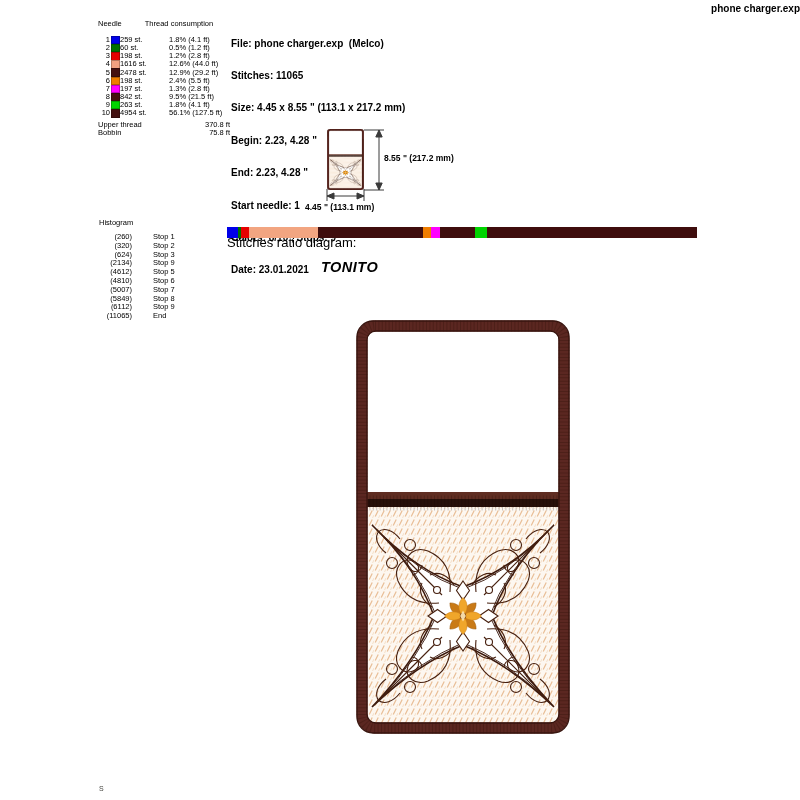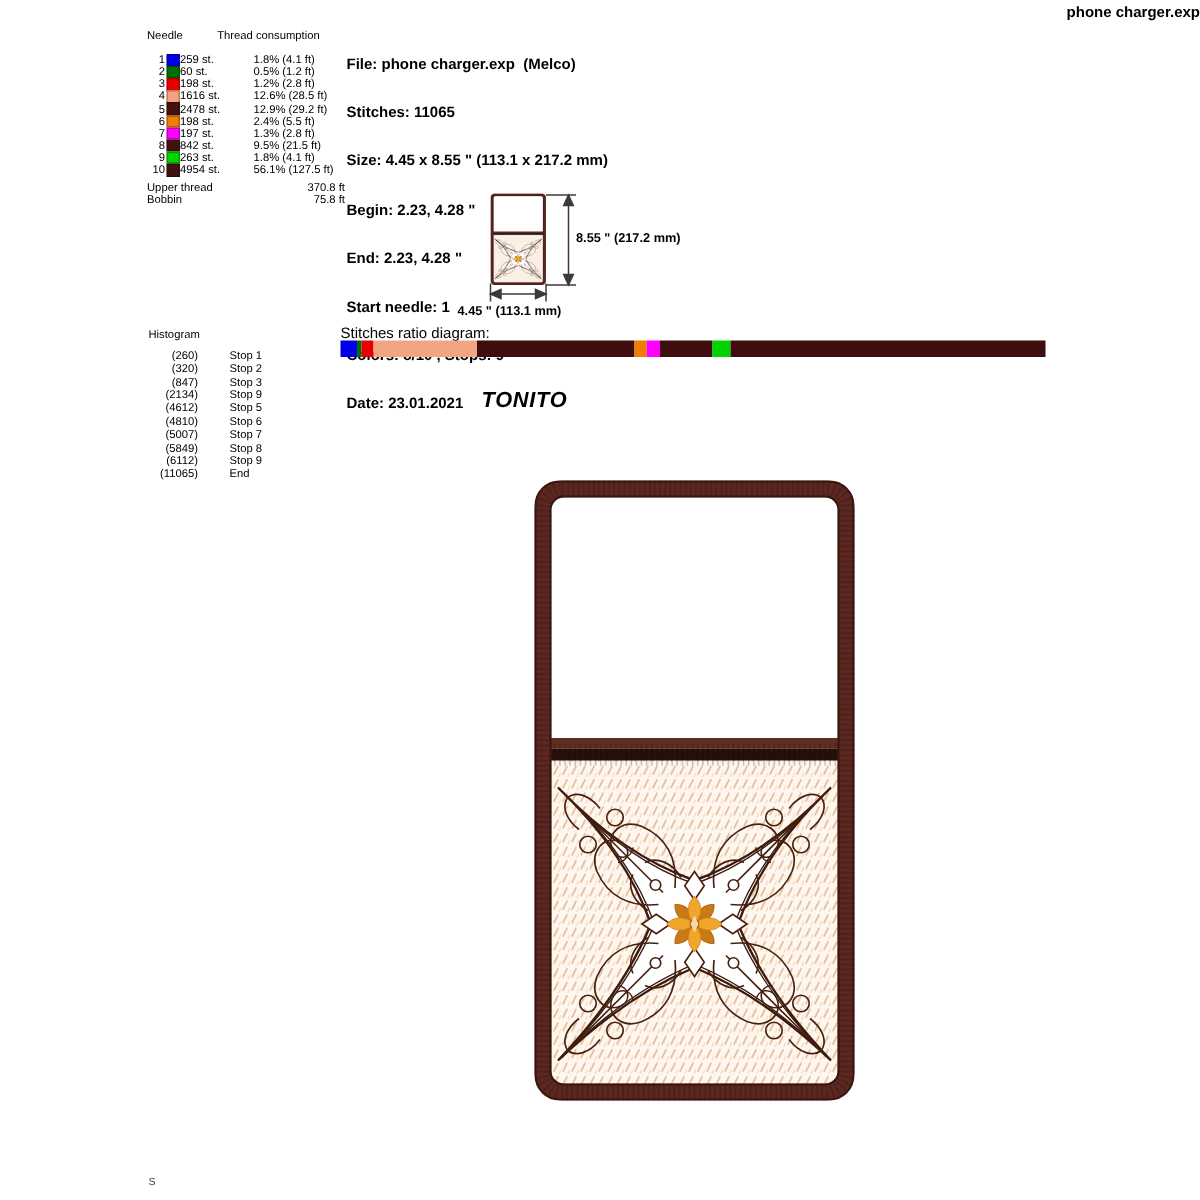--- a/index.html
+++ b/index.html
@@ -30,21 +30,21 @@
   .finfo{top:17px;left:231px;font-size:10px;font-weight:bold;line-height:10.8px;white-space:pre}
 
   
   .hist-title{top:218px;left:99px;font-size:7.5px}
   .hist{top:233px;left:98px;font-size:7.5px}
   .hrow{display:flex;height:8.8px;line-height:8.8px}
   .hrow .cnt{width:34px;text-align:right;flex:0 0 auto}
   .hrow .lbl{margin-left:21px;white-space:nowrap}
 
   
-  .ratio-label{top:217px;left:227px;font-size:10px}
+  .ratio-label{top:235px;left:227px;font-size:13px}
   .ratio-bar{top:227px;left:227px;width:470px;height:11px;display:flex}
   .ratio-bar .seg{height:100%;flex:0 0 auto}
 
   
   .dim-label{font-size:8.5px;font-weight:bold;white-space:nowrap}
   .vdim-label{top:153px;left:384px}
   .hdim-label{top:202px;left:305px}
 
   
   .brand{top:259px;left:321px;font-size:14.5px;font-weight:bold;font-style:italic;letter-spacing:.5px}
@@ -150,21 +150,21 @@
     <span class="num">3</span>
     <span class="sw" style="background: rgb(230, 0, 0);"></span>
     <span class="st">198 st.</span>
     <span class="pct">1.2% (2.8 ft)</span>
   </div>
 
   <div class="nrow">
     <span class="num">4</span>
     <span class="sw" style="background: rgb(242, 161, 129);"></span>
     <span class="st">1616 st.</span>
-    <span class="pct">12.6% (28.5 ft)</span>
+    <span class="pct">12.6% (44.0 ft)</span>
   </div>
 
   <div class="nrow">
     <span class="num">5</span>
     <span class="sw" style="background: rgb(69, 16, 16);"></span>
     <span class="st">2478 st.</span>
     <span class="pct">12.9% (29.2 ft)</span>
   </div>
 
   <div class="nrow">
@@ -257,21 +257,21 @@
     <span class="cnt">(260)</span>
     <span class="lbl">Stop 1</span>
   </div>
 
   <div class="hrow">
     <span class="cnt">(320)</span>
     <span class="lbl">Stop 2</span>
   </div>
 
   <div class="hrow">
-    <span class="cnt">(847)</span>
+    <span class="cnt">(624)</span>
     <span class="lbl">Stop 3</span>
   </div>
 
   <div class="hrow">
     <span class="cnt">(2134)</span>
     <span class="lbl">Stop 9</span>
   </div>
 
   <div class="hrow">
     <span class="cnt">(4612)</span>

